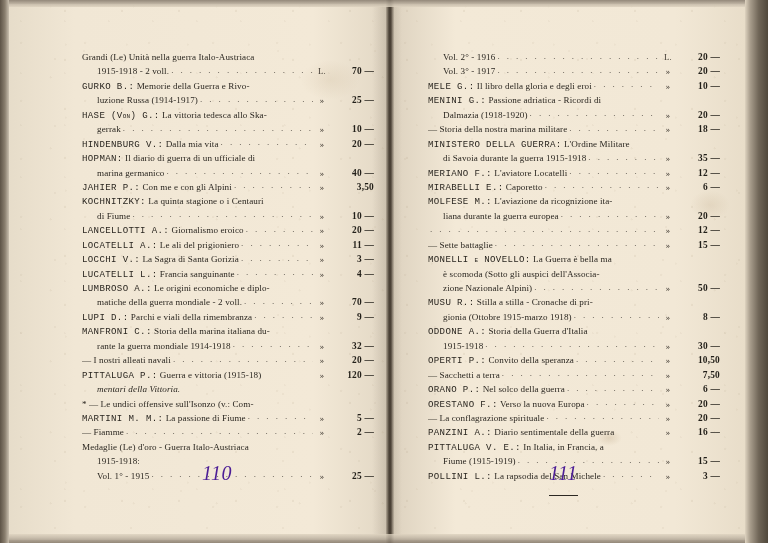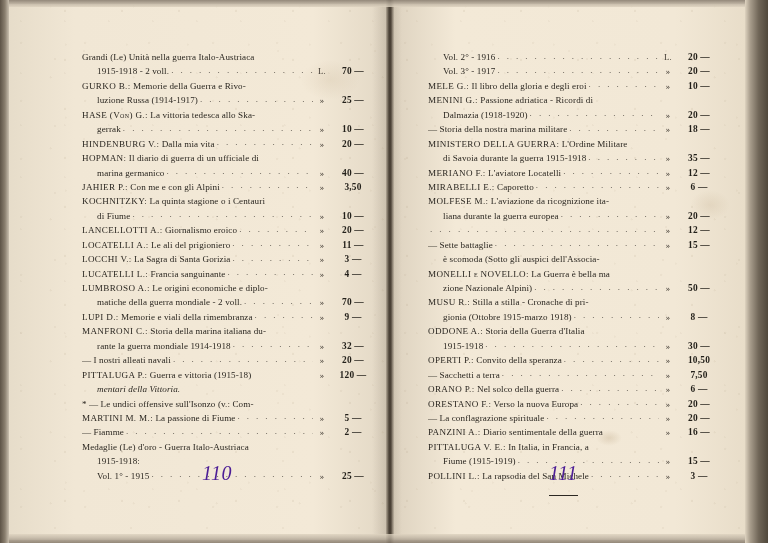--- a/index.html
+++ b/index.html
@@ -50,24 +50,24 @@
   .col{position:absolute;top:50px;font-size:9.1px;line-height:14.45px;color:#2a2620;}
   .col.left{left:82px;width:292px;}
   .col.right{left:428px;width:292px;}
 
   .row{display:flex;align-items:baseline;white-space:nowrap;height:14.45px;}
   .txt{flex:0 0 auto;letter-spacing:.1px;}
   .lead{flex:1 1 auto;overflow:hidden;margin:0 2px;position:relative;top:-1.5px;
     color:#46403a;letter-spacing:2.4px;font-size:9px;}
   .cur{flex:0 0 14px;text-align:center;font-size:8.6px;color:#3a342c;}
   .cur.lira{letter-spacing:.2px;}
-  .price{flex:0 0 42px;text-align:center;padding-left:3px;font-size:9.4px;font-weight:600;color:#221f19;letter-spacing:.2px;}
+  .price{flex:0 0 42px;text-align:right;padding-left:3px;font-size:9.4px;font-weight:600;color:#221f19;letter-spacing:.2px;}
   .row.cont .txt{padding-left:15px;}
   .row.nolead .lead{visibility:hidden;}
-  .sc{font-variant:small-caps;letter-spacing:.35px;}
+  .sc{font-variant:small-caps;letter-spacing:.35px;font-family:Liberation Mono, monospace;}
   .it{font-style:italic;}
 
   .pageno{position:absolute;top:462px;font-style:italic;font-size:20px;color:#4c1d95;letter-spacing:.5px;}
   .pageno.l{left:202px;}
   .pageno.r{left:549px;border-bottom:1.3px solid #2c2822;padding-bottom:10px;}
 </style>
 </head>
 <body>
 
 <div class="scan">
@@ -185,21 +185,21 @@
         <span class="cur"></span>
         <span class="price"></span>
       </div>
       <div class="row cont">
         <span class="txt">matiche della guerra mondiale - 2 voll.</span>
         <span class="lead">. . . . . . . . . . . . . . . . . . . . . . . . . . . . . . . . . . . . . . . . </span>
         <span class="cur">»</span>
         <span class="price">70 —</span>
       </div>
       <div class="row">
-        <span class="txt"><span class="sc">LUPI D.:</span><span> Memorie e viali della rimembranza</span></span>
+        <span class="txt"><span class="sc">LUPI D.:</span><span> Parchi e viali della rimembranza</span></span>
         <span class="lead">. . . . . . . . . . . . . . . . . . . . . . . . . . . . . . . . . . . . . . . . </span>
         <span class="cur">»</span>
         <span class="price">9 —</span>
       </div>
       <div class="row nolead">
         <span class="txt"><span class="sc">MANFRONI C.:</span><span> Storia della marina italiana du-</span></span>
         <span class="lead">. . . . . . . . . . . . . . . . . . . . . . . . . . . . . . . . . . . . . . . . </span>
         <span class="cur"></span>
         <span class="price"></span>
       </div>
@@ -341,28 +341,28 @@
         <span class="lead">. . . . . . . . . . . . . . . . . . . . . . . . . . . . . . . . . . . . . . . . </span>
         <span class="cur">»</span>
         <span class="price">12 —</span>
       </div>
       <div class="row">
         <span class="txt">— Sette battaglie</span>
         <span class="lead">. . . . . . . . . . . . . . . . . . . . . . . . . . . . . . . . . . . . . . . . </span>
         <span class="cur">»</span>
         <span class="price">15 —</span>
       </div>
+      <div class="row nolead">
+        <span class="txt"><span class="sc">MONELLI e NOVELLO:</span><span> La Guerra è bella ma</span></span>
+        <span class="lead">. . . . . . . . . . . . . . . . . . . . . . . . . . . . . . . . . . . . . . . . </span>
+        <span class="cur"></span>
+        <span class="price"></span>
+      </div>
       <div class="row cont nolead">
         <span class="txt">è scomoda (Sotto gli auspici dell'Associa-</span>
-        <span class="lead">. . . . . . . . . . . . . . . . . . . . . . . . . . . . . . . . . . . . . . . . </span>
-        <span class="cur"></span>
-        <span class="price"></span>
-      </div>
-      <div class="row nolead">
-        <span class="txt"><span class="sc">MONELLI e NOVELLO:</span><span> La Guerra è bella ma</span></span>
         <span class="lead">. . . . . . . . . . . . . . . . . . . . . . . . . . . . . . . . . . . . . . . . </span>
         <span class="cur"></span>
         <span class="price"></span>
       </div>
       <div class="row cont">
         <span class="txt">zione Nazionale Alpini)</span>
         <span class="lead">. . . . . . . . . . . . . . . . . . . . . . . . . . . . . . . . . . . . . . . . </span>
         <span class="cur">»</span>
         <span class="price">50 —</span>
       </div>

